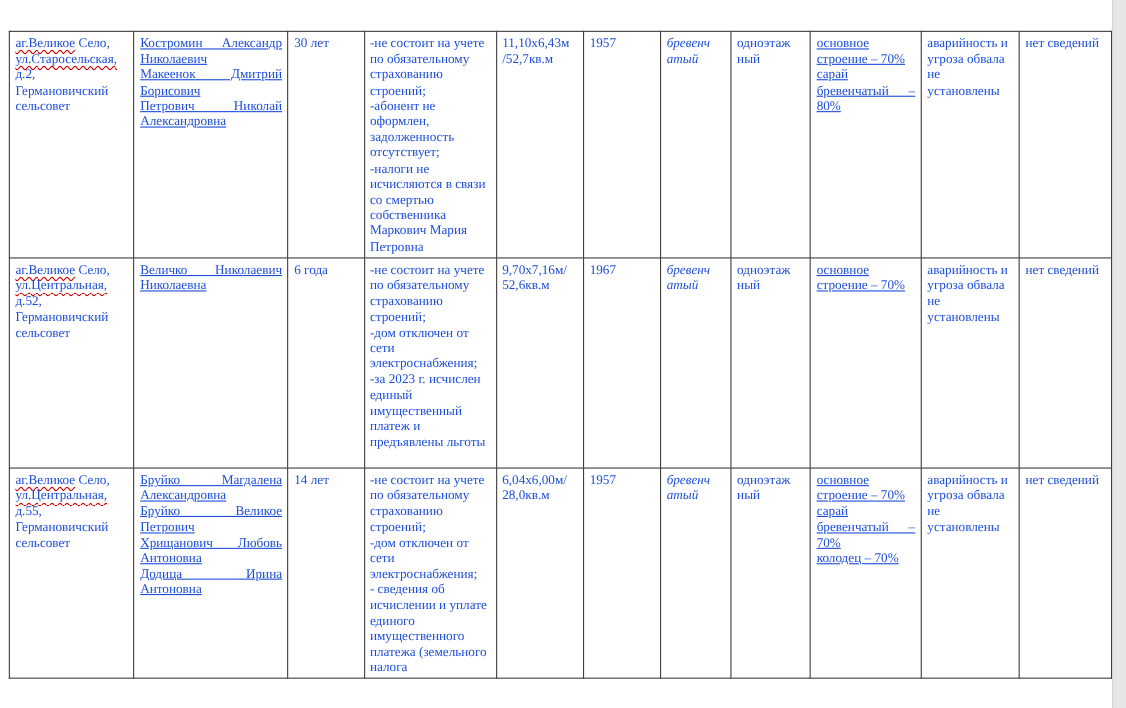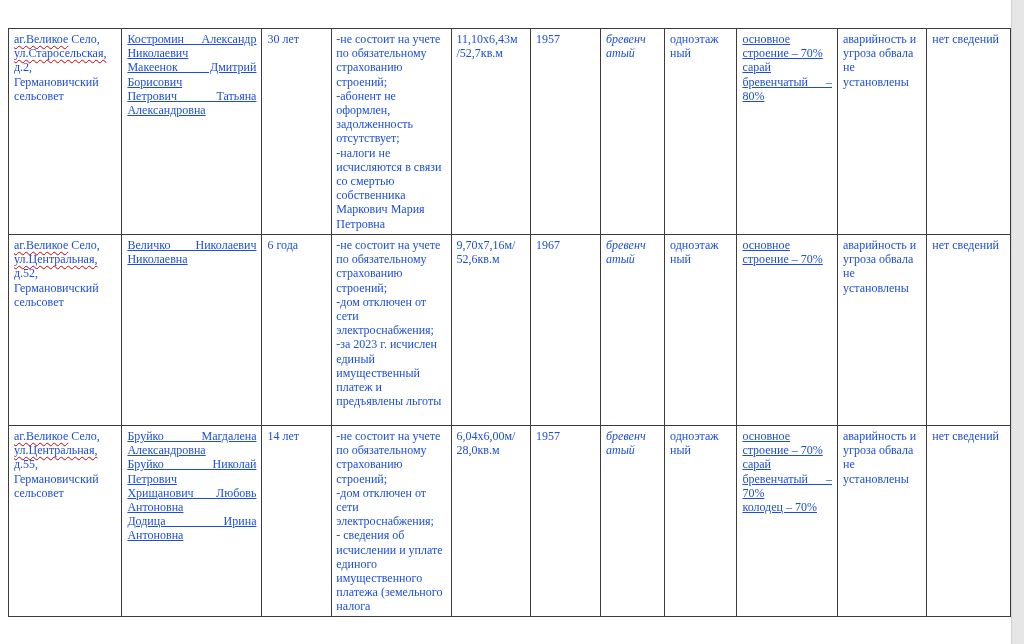--- a/index.html
+++ b/index.html
@@ -41,21 +41,21 @@
       </colgroup>
 
       <tbody>
           <tr style="height:206px">
         <td class="c-addr">
           <p><span class="sq">аг.Великое</span><span> Село, </span><span class="sq">ул.Старосельская,</span><span> д.2, Германовичский сельсовет</span></p>
         </td>
         <td class="c-own">
               <p>Костромин Александр Николаевич</p>
               <p>Макеенок Дмитрий Борисович</p>
-              <p>Петрович Татьяна Александровна</p>
+              <p>Петрович Николай Александровна</p>
             </td>
         <td class="c-age">30 лет</td>
         <td class="c-status">
               <p>-не состоит на учете по обязательному страхованию строений;</p>
               <p>-абонент не оформлен, задолженность отсутствует;</p>
               <p>-налоги не исчисляются в связи со смертью собственника Маркович Мария Петровна</p>
             </td>
         <td class="c-dim">
               <p>11,10х6,43м</p>
               <p>/52,7кв.м</p>
@@ -103,21 +103,21 @@
 установлены</td>
         <td class="c-info">нет сведений</td>
       </tr>
 
       <tr style="height:187px">
         <td class="c-addr">
           <p><span class="sq">аг.Великое</span><span> Село, </span><span class="sq">ул.Центральная,</span><span> д.55, Германовичский сельсовет</span></p>
         </td>
         <td class="c-own">
               <p>Бруйко Магдалена Александровна</p>
-              <p>Бруйко Николай Петрович</p>
+              <p>Бруйко Великое Петрович</p>
               <p>Хрищанович Любовь Антоновна</p>
               <p>Додица Ирина Антоновна</p>
             </td>
         <td class="c-age">14 лет</td>
         <td class="c-status">
               <p>-не состоит на учете по обязательному страхованию строений;</p>
               <p>-дом отключен от сети электроснабжения;</p>
               <p>- сведения об исчислении и уплате единого имущественного платежа (земельного налога</p>
             </td>
         <td class="c-dim">

